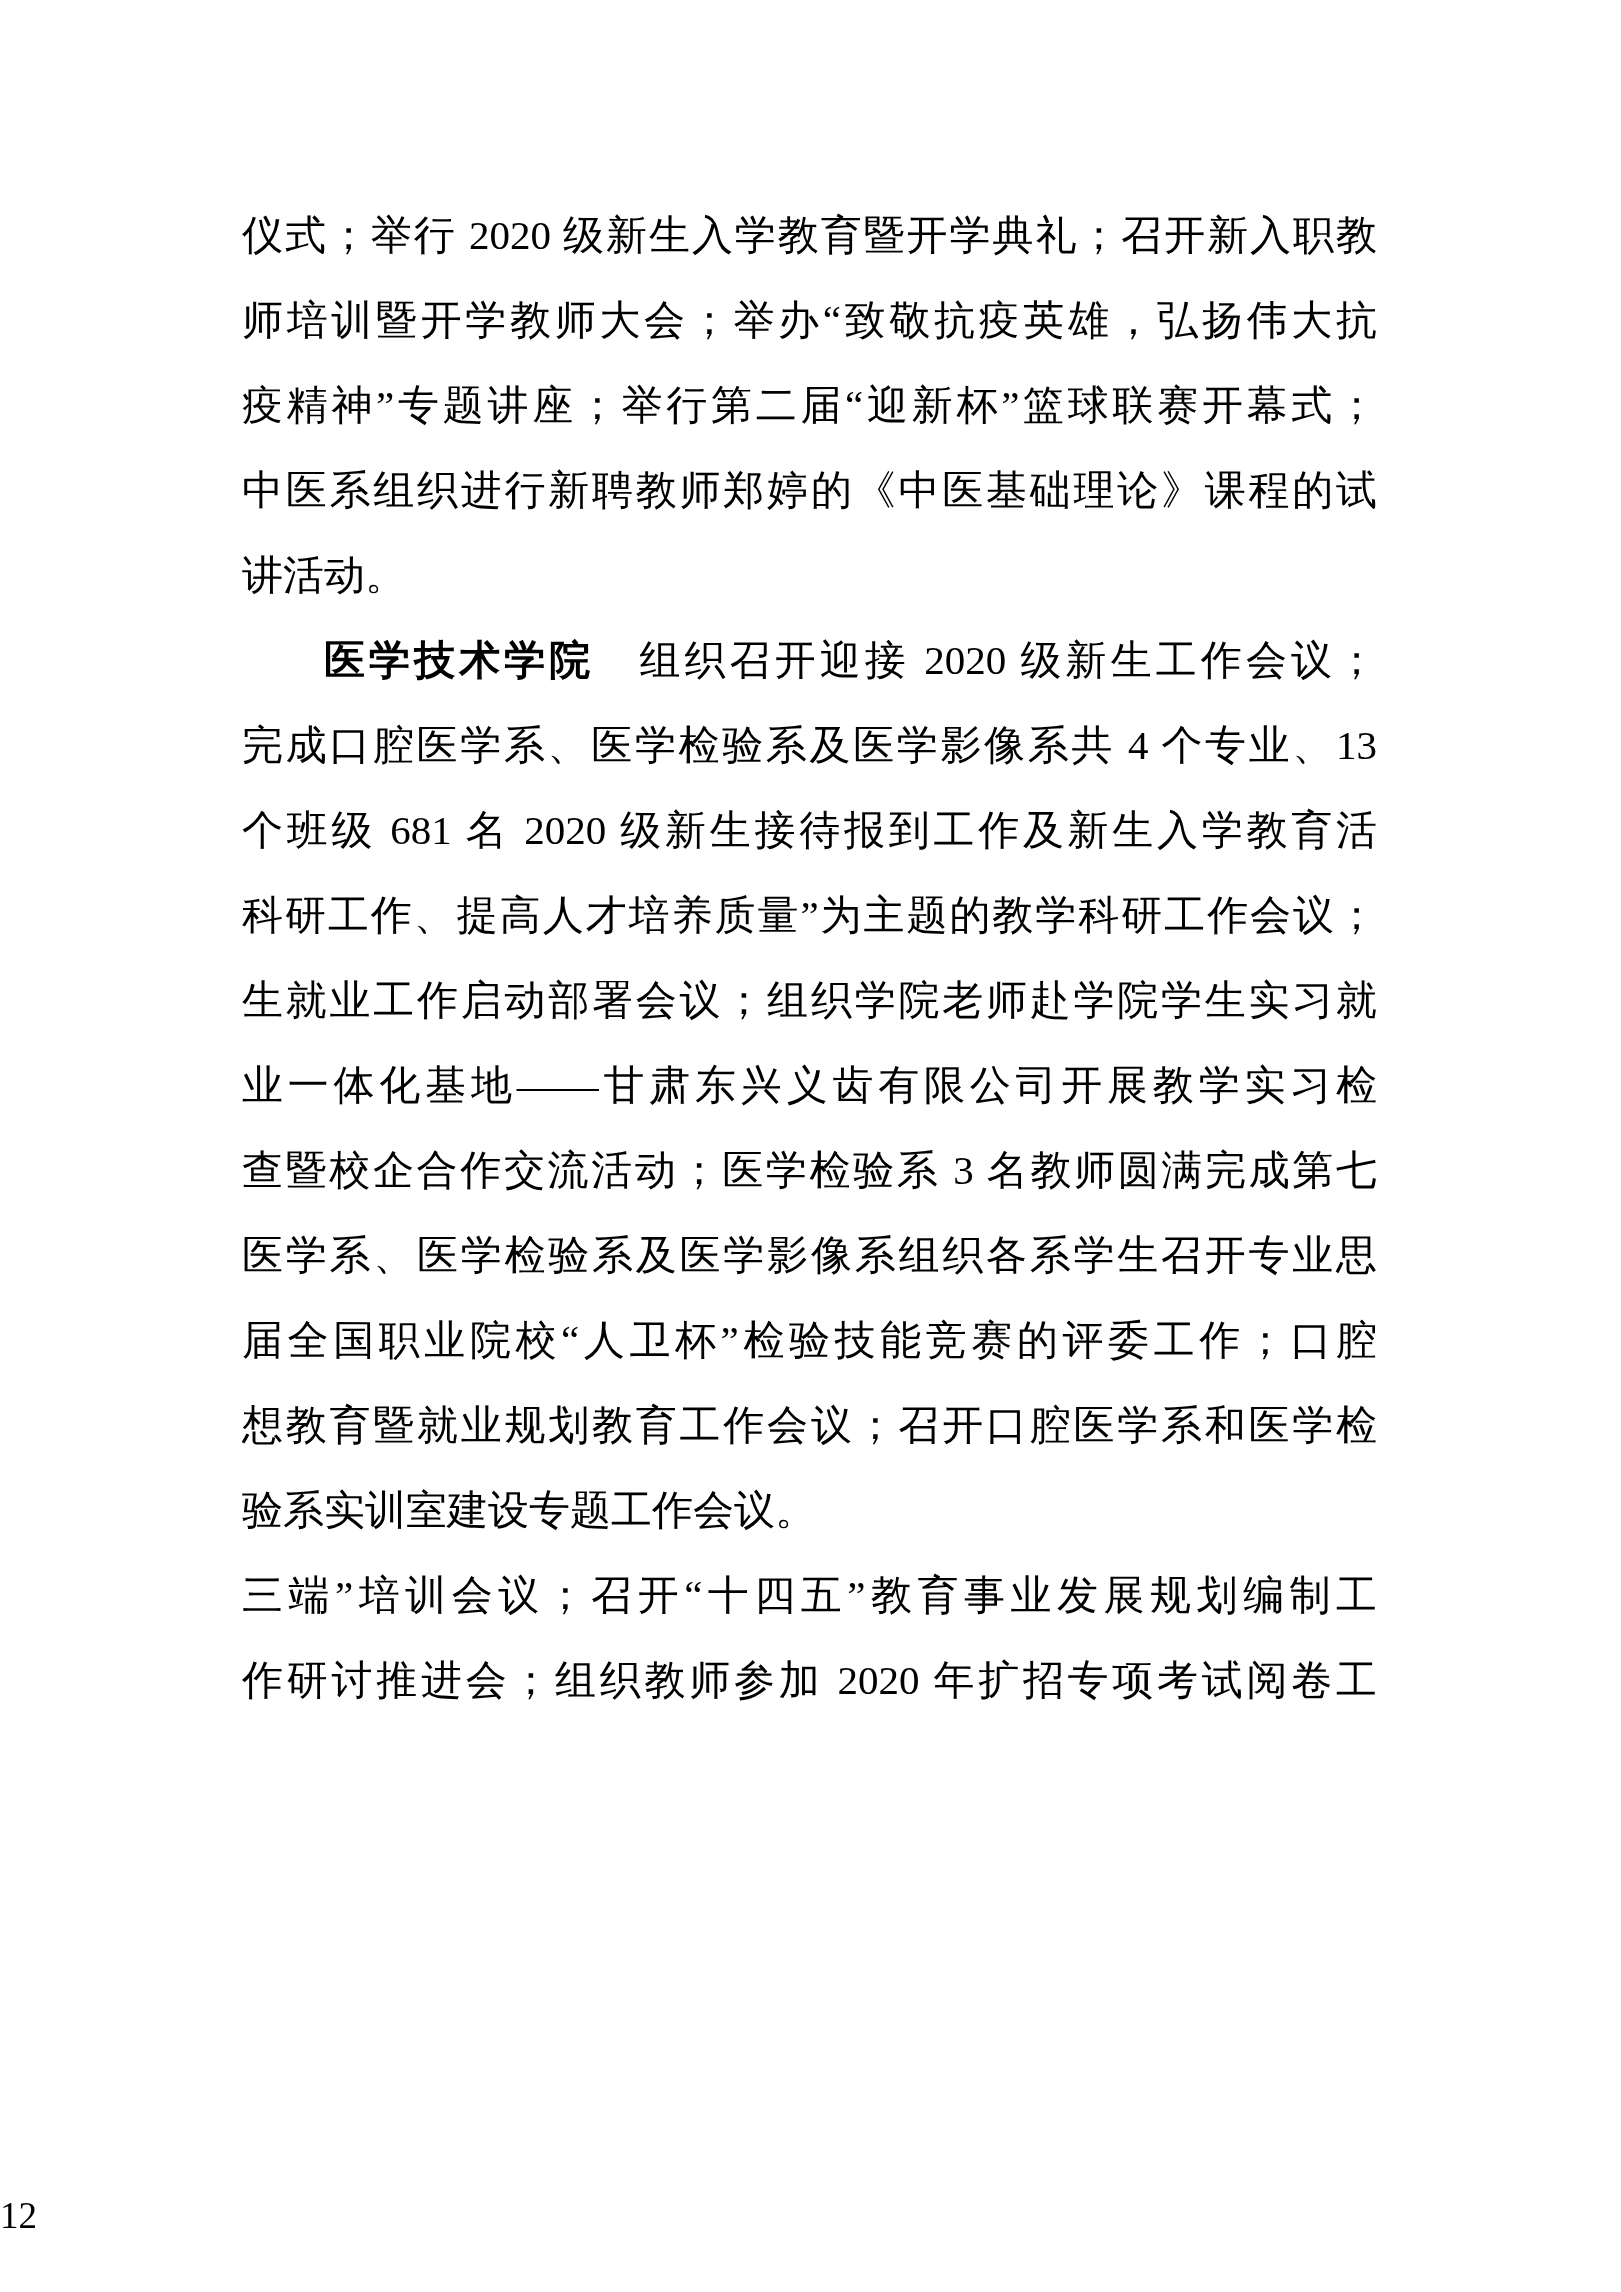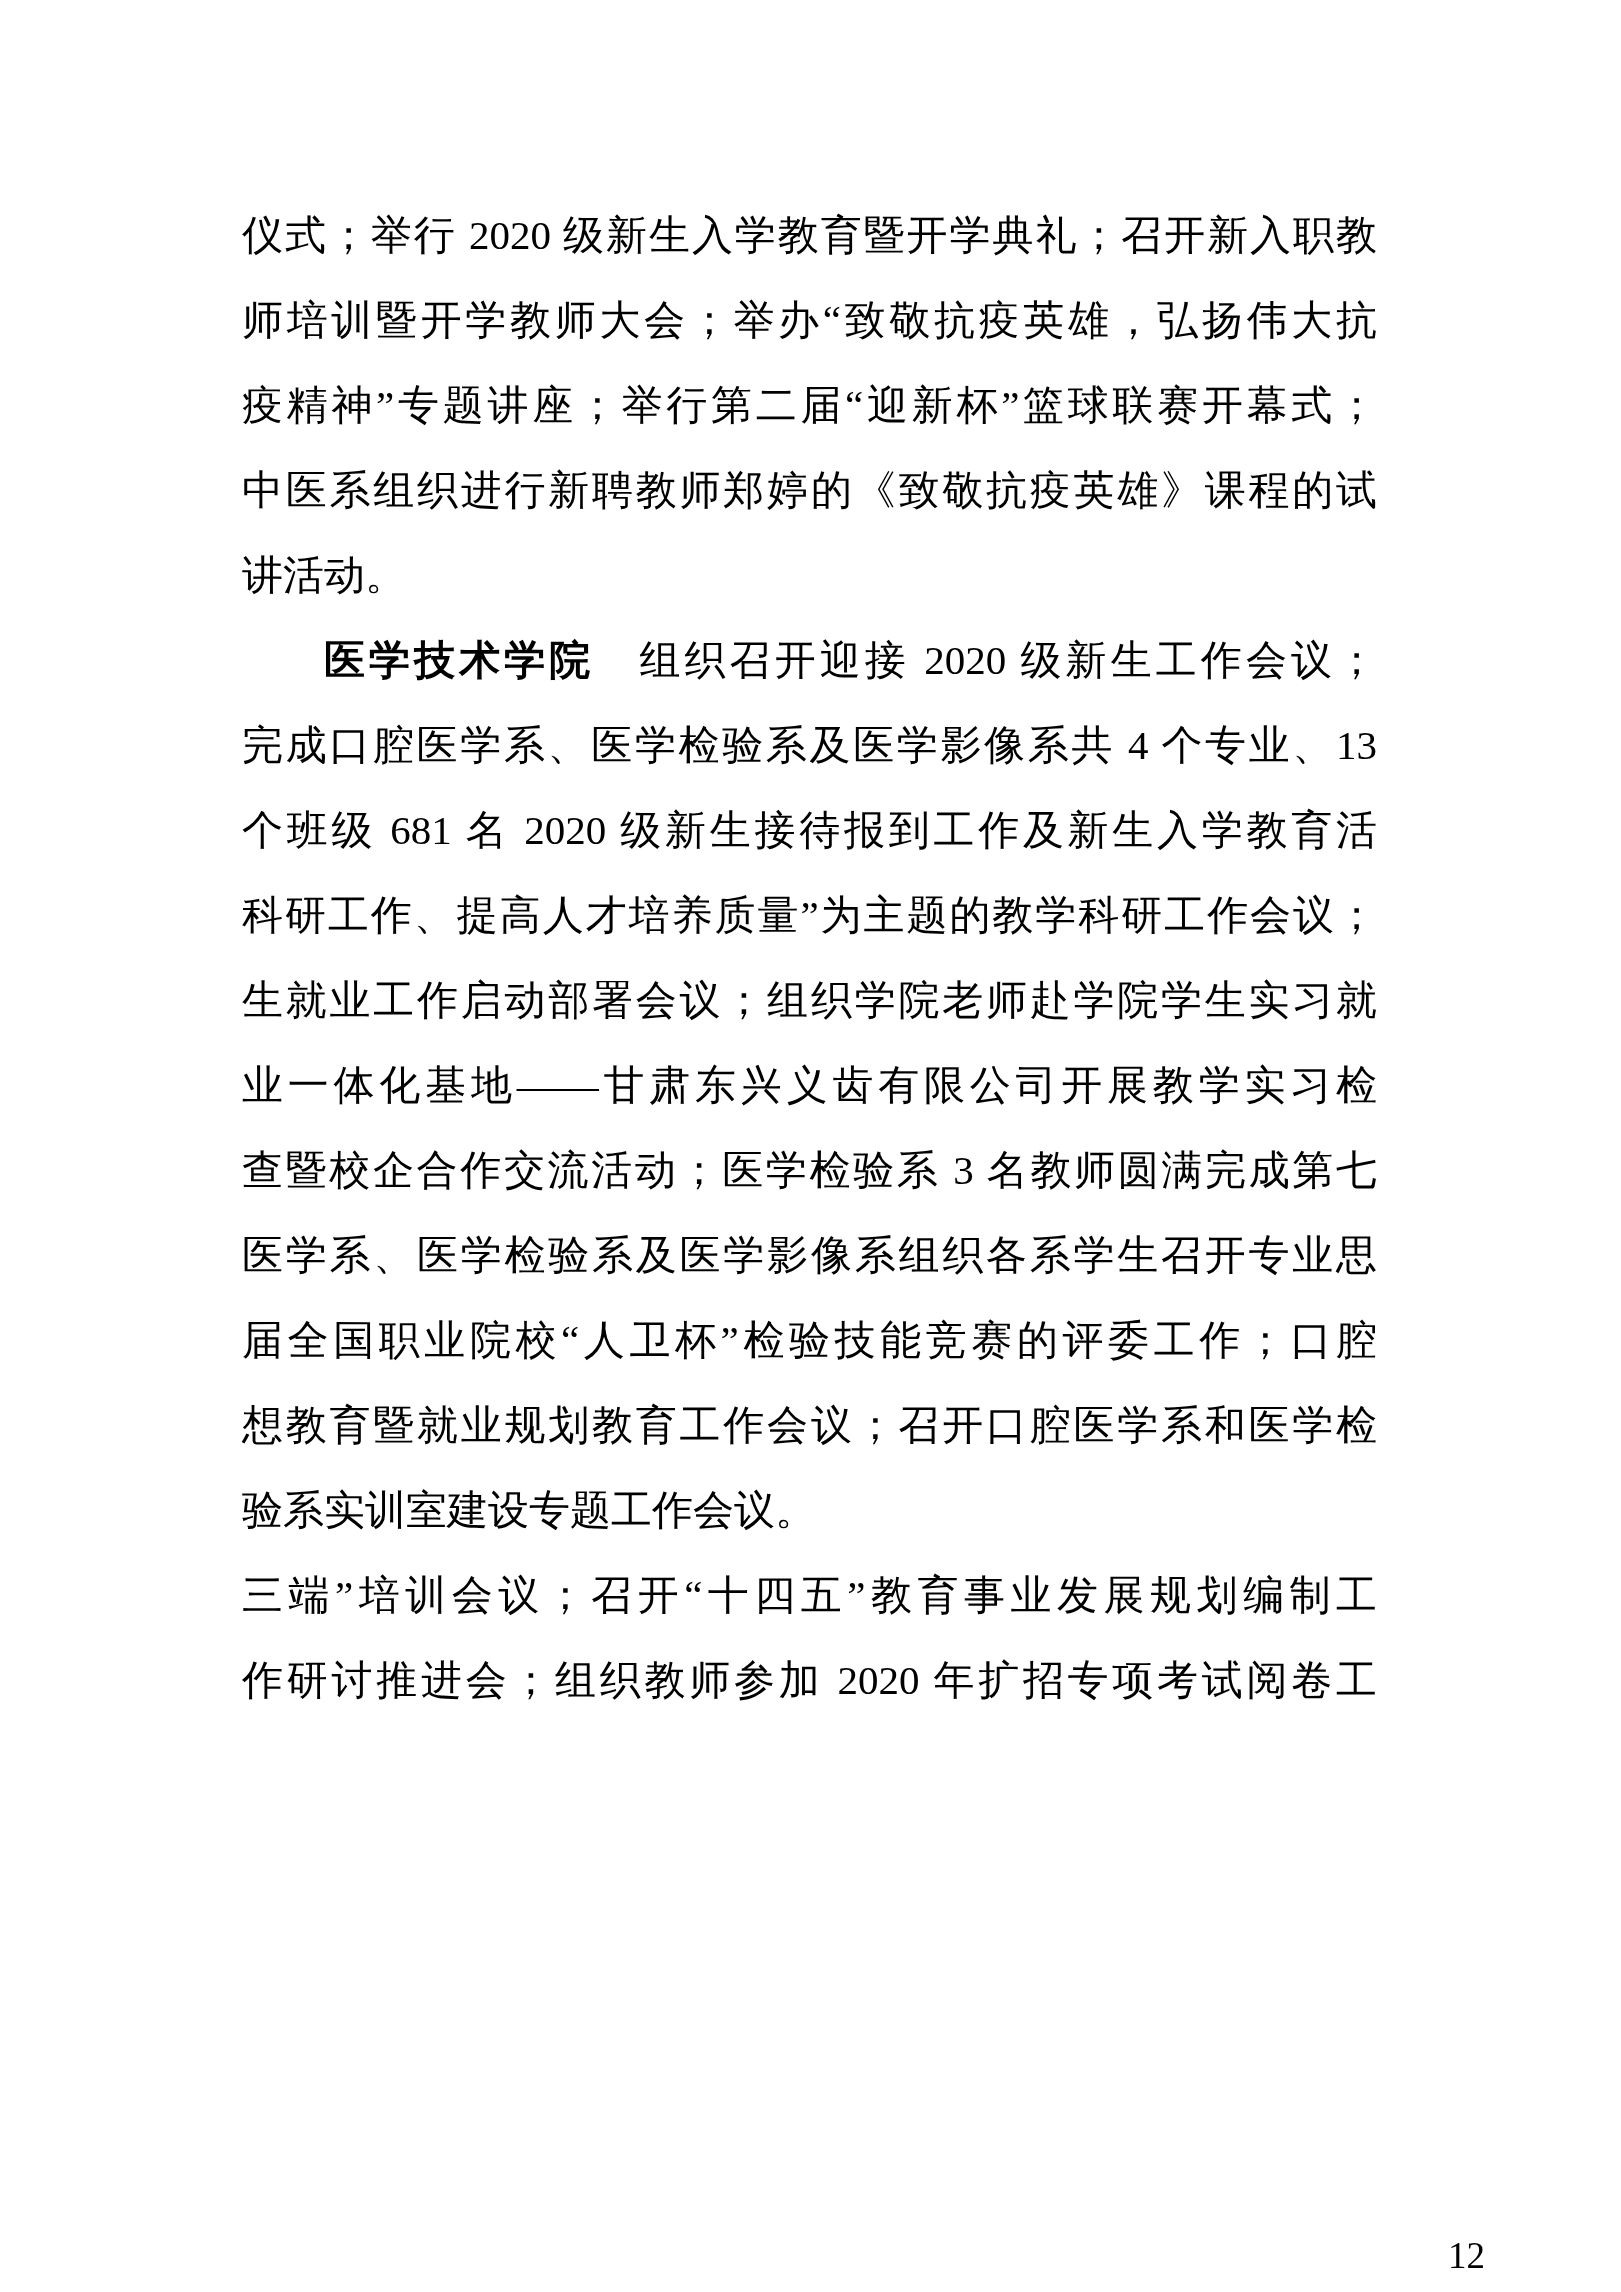--- a/index.html
+++ b/index.html
@@ -49,37 +49,36 @@
   }
   .seg-bold {
     font-weight: bold;
     font-family: "Liberation Sans", "DejaVu Sans", sans-serif;
   }
   .page-number {
     position: absolute;
     top: 2194px;
     left: 0;
     width: 100%;
-    text-align: right;
+    text-align: left;
     font-size: 37px;
     line-height: 43px;
     color: #000000;
     font-family: "Liberation Serif", "DejaVu Serif", serif;
-    margin-top: 40px;
   }
 </style>
 </head>
 <body>
 
 <div class="page">
   <div class="text-block" id="text-block">
       <div class="line"><span class="seg">仪式；举行 2020 级新生入学教育暨开学典礼；召开新入职教</span></div>
       <div class="line"><span class="seg">师培训暨开学教师大会；举办“致敬抗疫英雄，弘扬伟大抗</span></div>
       <div class="line"><span class="seg">疫精神”专题讲座；举行第二届“迎新杯”篮球联赛开幕式；</span></div>
-      <div class="line"><span class="seg">中医系组织进行新聘教师郑婷的《致敬抗疫英雄》课程的试</span></div>
+      <div class="line"><span class="seg">中医系组织进行新聘教师郑婷的《中医基础理论》课程的试</span></div>
       <div class="line no-fill"><span class="seg">讲活动。</span></div>
       <div class="line indent"><span class="seg seg-bold">医学技术学院</span><span class="seg">　组织召开迎接 2020 级新生工作会议；</span></div>
       <div class="line"><span class="seg">完成口腔医学系、医学检验系及医学影像系共 4 个专业、13</span></div>
       <div class="line"><span class="seg">个班级 681 名 2020 级新生接待报到工作及新生入学教育活</span></div>
       <div class="line"><span class="seg">科研工作、提高人才培养质量”为主题的教学科研工作会议；</span></div>
       <div class="line"><span class="seg">生就业工作启动部署会议；组织学院老师赴学院学生实习就</span></div>
       <div class="line"><span class="seg">业一体化基地——甘肃东兴义齿有限公司开展教学实习检</span></div>
       <div class="line"><span class="seg">查暨校企合作交流活动；医学检验系 3 名教师圆满完成第七</span></div>
       <div class="line"><span class="seg">医学系、医学检验系及医学影像系组织各系学生召开专业思</span></div>
       <div class="line"><span class="seg">届全国职业院校“人卫杯”检验技能竞赛的评委工作；口腔</span></div>

